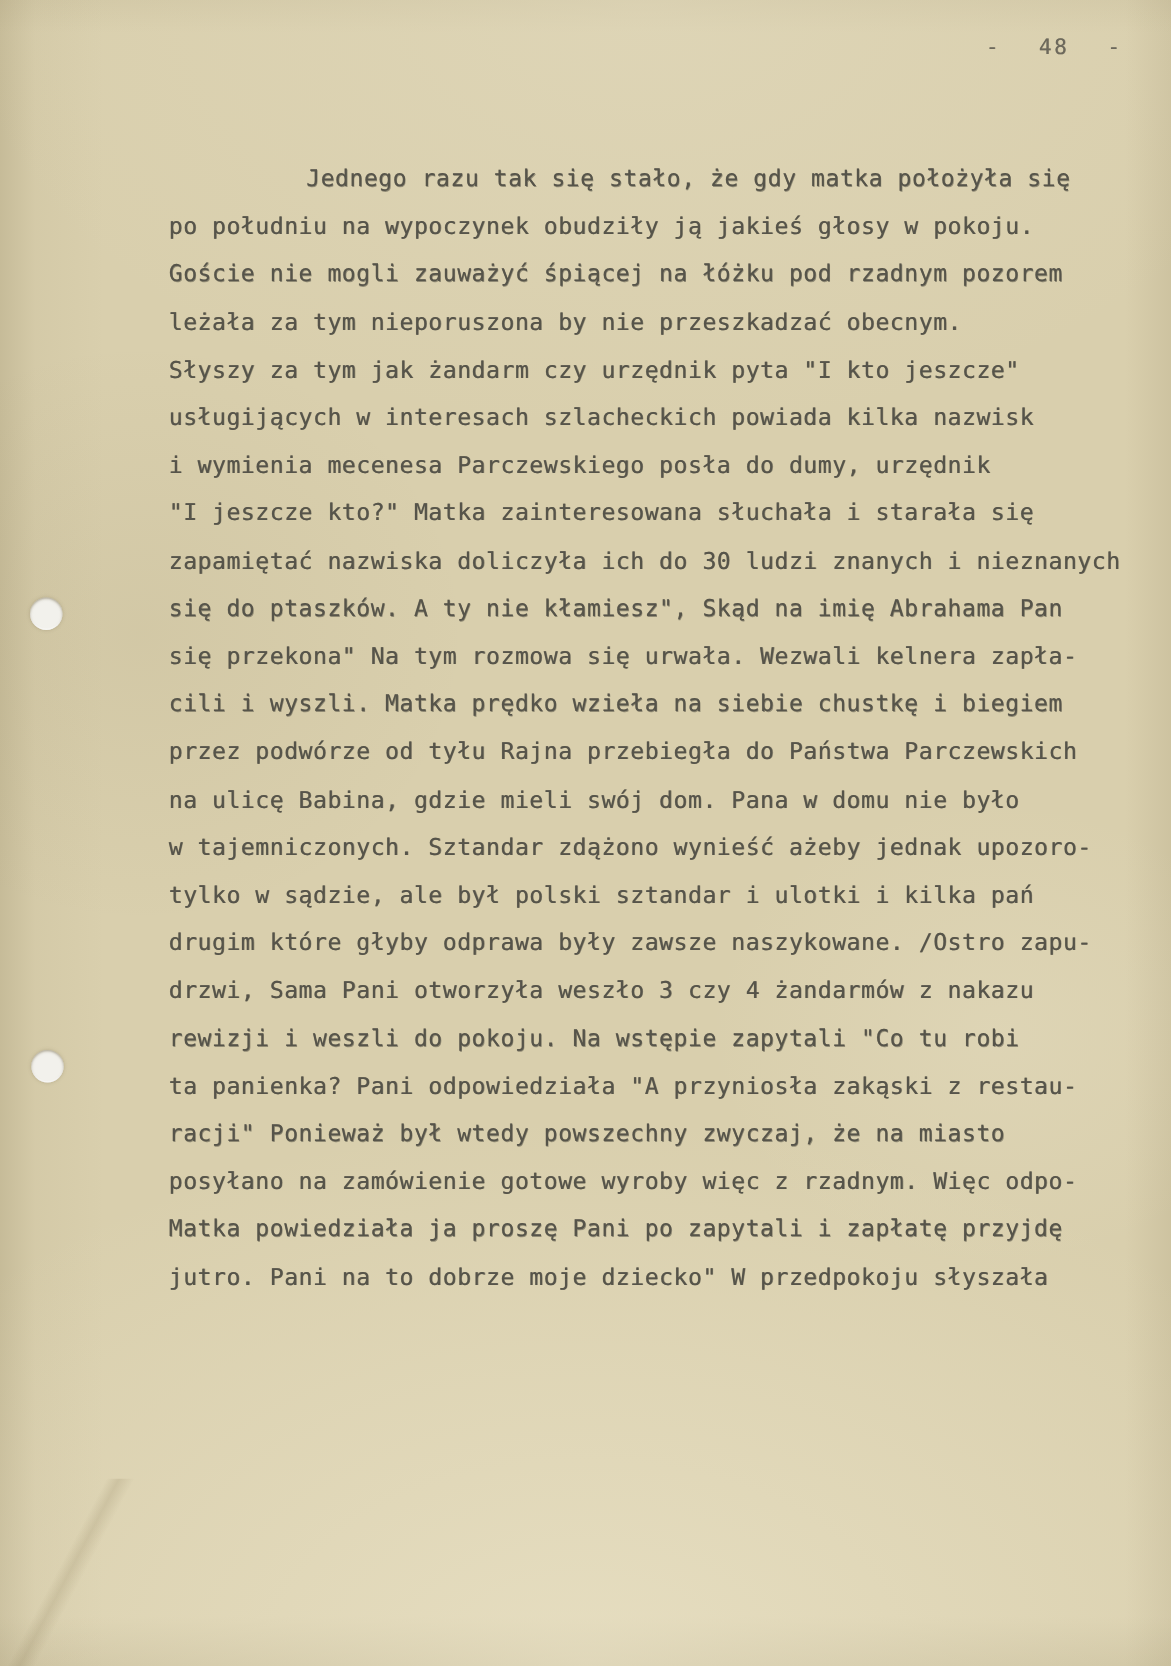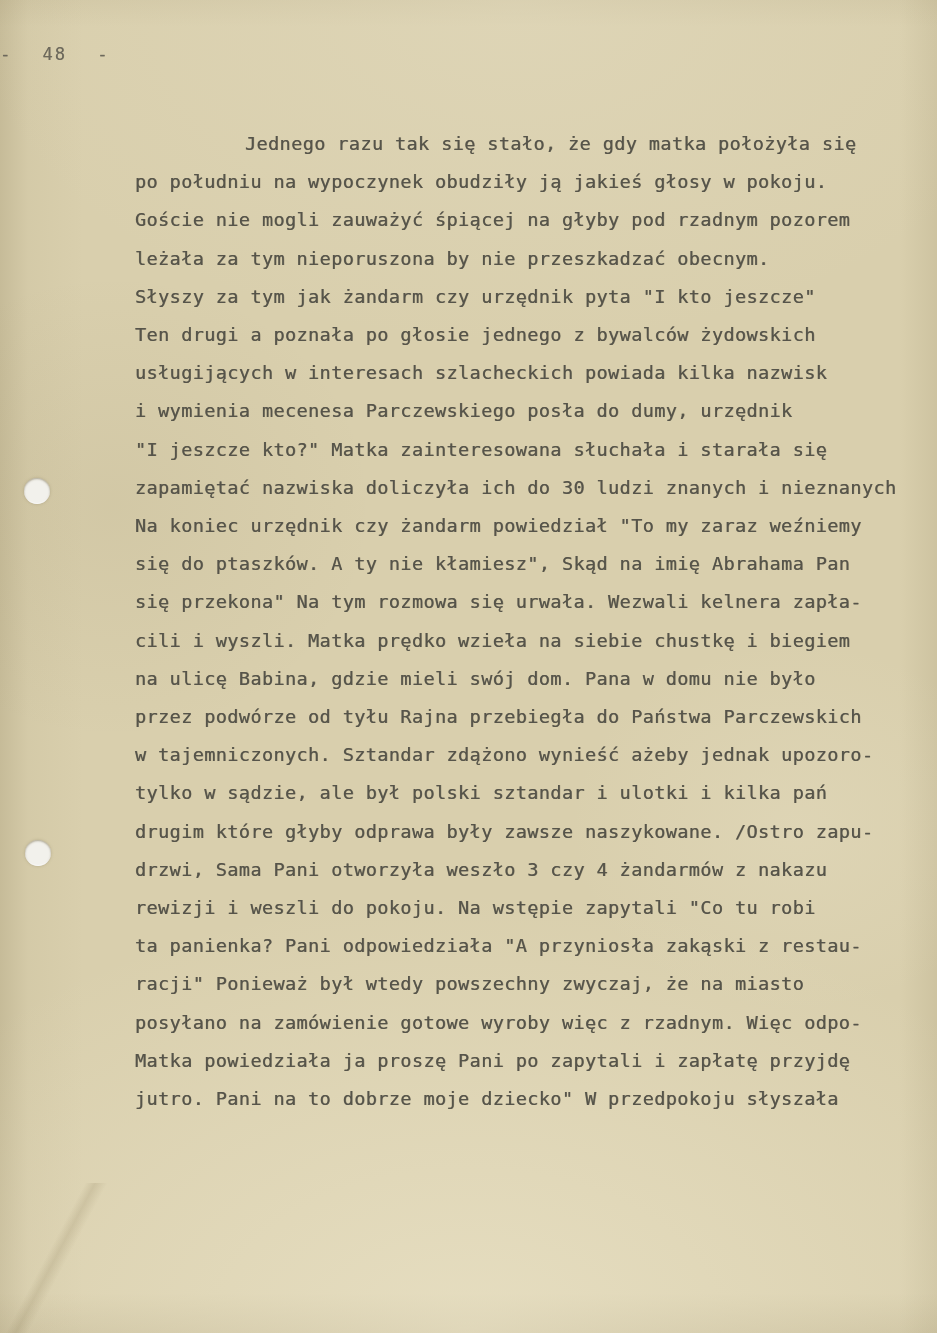--- a/index.html
+++ b/index.html
@@ -20,21 +20,21 @@
       linear-gradient(0deg, rgba(122,108,70,0.14) 0%, rgba(122,108,70,0) 3%),
       linear-gradient(180deg, rgba(122,108,70,0.08) 0%, rgba(122,108,70,0) 2%),
       #d9cfad;
   }
   .crease{
     position:absolute;left:-30px;bottom:-20px;width:160px;height:170px;
     background:linear-gradient(118deg, rgba(0,0,0,0) 46%, rgba(118,103,66,0.16) 50%, rgba(0,0,0,0) 55%);
     pointer-events:none;
   }
   .page-number{
-    position:absolute;top:44px;left:0;width:898px;text-align:left;
+    position:absolute;top:28px;left:0;width:898px;text-align:right;
     font-size:17px;color:#6d695c;word-spacing:18px;letter-spacing:2px;
     text-shadow:0.4px 0.3px 0.5px rgba(90,86,72,0.5);
     filter:blur(0.25px);
   }
   .text-block{
     position:absolute;left:135px;top:125px;width:800px;
     font-size:18.5px;line-height:38.2px;letter-spacing:0.4px;
     color:#56544a;
     text-shadow:0.45px 0.35px 0.45px rgba(72,70,59,0.5), -0.2px 0 0.3px rgba(72,70,59,0.3);
     filter:blur(0.22px);
@@ -53,34 +53,32 @@
 <body>
 
 <div class="paper">
   <div class="crease"></div>
 
   <div class="page-number">- 48 -</div>
 
   <div class="text-block">
       <div class="line">Jednego razu tak się stało, że gdy matka położyła się</div>
       <div class="line">po południu na wypoczynek obudziły ją jakieś głosy w pokoju.</div>
-      <div class="line">Goście nie mogli zauważyć śpiącej na głyby pod rzadnym pozorem</div>
+      <div class="line">Goście nie mogli zauważyć śpiącej na łóżku pod rzadnym pozorem</div>
       <div class="line">leżała za tym nieporuszona by nie przeszkadzać obecnym.</div>
       <div class="line">Słyszy za tym jak żandarm czy urzędnik pyta "I kto jeszcze"</div>
-      <div class="line">Ten drugi a poznała po głosie jednego z bywalców żydowskich</div>
       <div class="line">usługijących w interesach szlacheckich powiada kilka nazwisk</div>
       <div class="line">i wymienia mecenesa Parczewskiego posła do dumy, urzędnik</div>
       <div class="line">"I jeszcze kto?" Matka zainteresowana słuchała i starała się</div>
       <div class="line">zapamiętać nazwiska doliczyła ich do 30 ludzi znanych i nieznanych</div>
-      <div class="line">Na koniec urzędnik czy żandarm powiedział "To my zaraz weźniemy</div>
       <div class="line">się do ptaszków. A ty nie kłamiesz", Skąd na imię Abrahama Pan</div>
       <div class="line">się przekona" Na tym rozmowa się urwała. Wezwali kelnera zapła-</div>
       <div class="line">cili i wyszli. Matka prędko wzieła na siebie chustkę i biegiem</div>
+      <div class="line">przez podwórze od tyłu Rajna przebiegła do Państwa Parczewskich</div>
       <div class="line">na ulicę Babina, gdzie mieli swój dom. Pana w domu nie było</div>
-      <div class="line">przez podwórze od tyłu Rajna przebiegła do Państwa Parczewskich</div>
       <div class="line">w tajemniczonych. Sztandar zdążono wynieść ażeby jednak upozoro-</div>
       <div class="line">tylko w sądzie, ale był polski sztandar i ulotki i kilka pań</div>
       <div class="line">drugim które głyby odprawa były zawsze naszykowane. /Ostro zapu-</div>
       <div class="line">drzwi, Sama Pani otworzyła weszło 3 czy 4 żandarmów z nakazu</div>
       <div class="line">rewizji i weszli do pokoju. Na wstępie zapytali "Co tu robi</div>
       <div class="line">ta panienka? Pani odpowiedziała "A przyniosła zakąski z restau-</div>
       <div class="line">racji" Ponieważ był wtedy powszechny zwyczaj, że na miasto</div>
       <div class="line">posyłano na zamówienie gotowe wyroby więc z rzadnym. Więc odpo-</div>
       <div class="line">Matka powiedziała ja proszę Pani po zapytali i zapłatę przyjdę</div>
       <div class="line">jutro. Pani na to dobrze moje dziecko" W przedpokoju słyszała</div>

